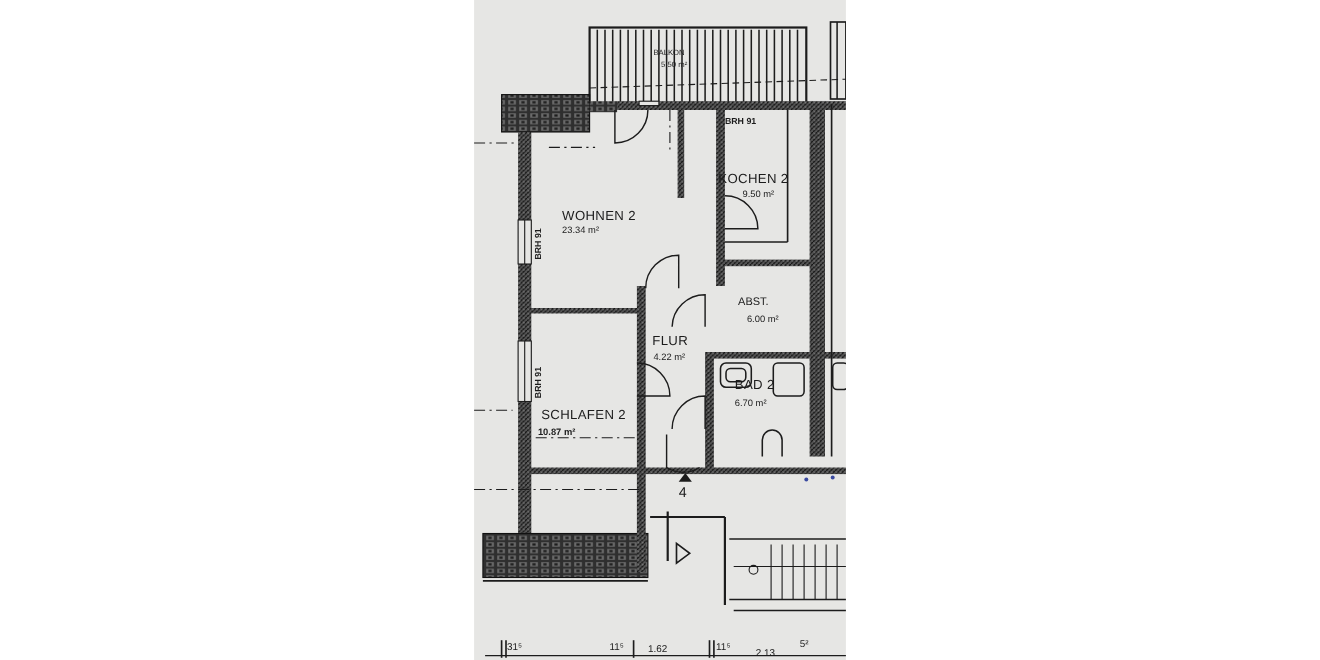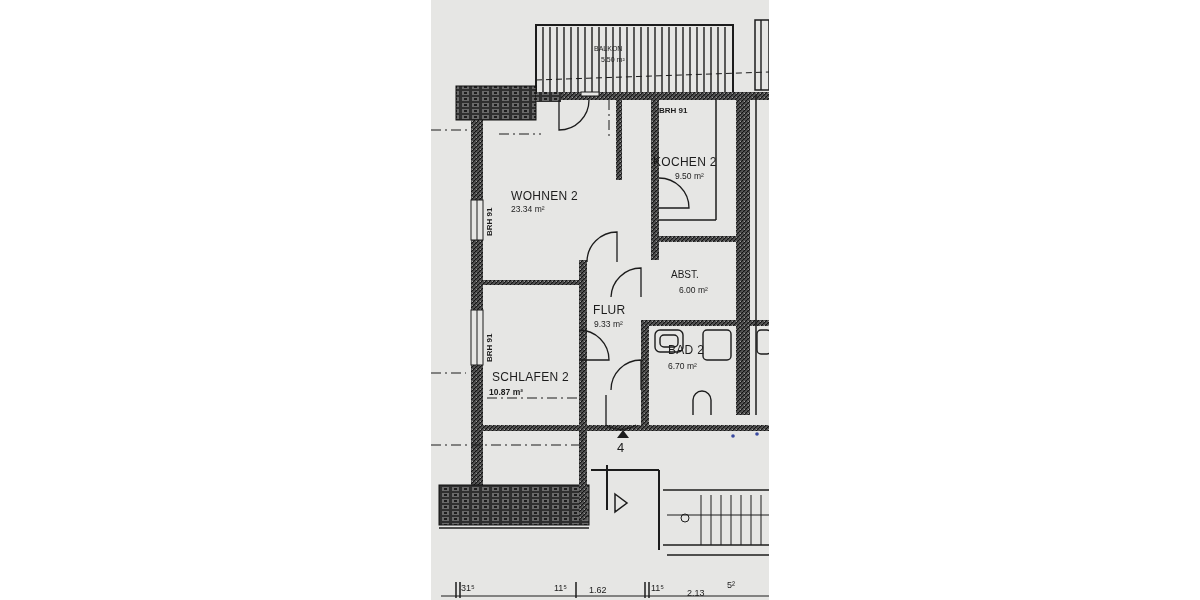--- a/index.html
+++ b/index.html
@@ -165,21 +165,21 @@
   <div class="lbl room-name" style="left:80px;top:170px;margin-top:19px;">WOHNEN 2</div>
   <div class="lbl room-area" style="left:80px;top:187px;margin-top:17px;">23.34 m²</div>
 
   <div class="lbl room-name" style="left:222px;top:155px;">KOCHEN 2</div>
   <div class="lbl room-area" style="left:244px;top:171px;">9.50 m²</div>
 
   <div class="lbl" style="left:240px;top:269px;font-size:10px;">ABST.</div>
   <div class="lbl room-area" style="left:248px;top:285px;">6.00 m²</div>
 
   <div class="lbl room-name" style="left:162px;top:303px;">FLUR</div>
-  <div class="lbl room-area" style="left:163px;top:319px;">9.33 m²</div>
+  <div class="lbl room-area" style="left:163px;top:319px;">4.22 m²</div>
 
   <div class="lbl room-name" style="left:237px;top:343px;">BAD 2</div>
   <div class="lbl room-area" style="left:237px;top:361px;">6.70 m²</div>
 
   <div class="lbl room-name" style="left:61px;top:370px;">SCHLAFEN 2</div>
   <div class="lbl room-area" style="left:58px;top:387px;font-weight:bold;">10.87 m²</div>
 
   <div class="lbl small" style="left:228px;top:106px;">BRH 91</div>
   <div class="lbl small vert" style="left:54px;top:236px;">BRH 91</div>
   <div class="lbl small vert" style="left:54px;top:362px;">BRH 91</div>

